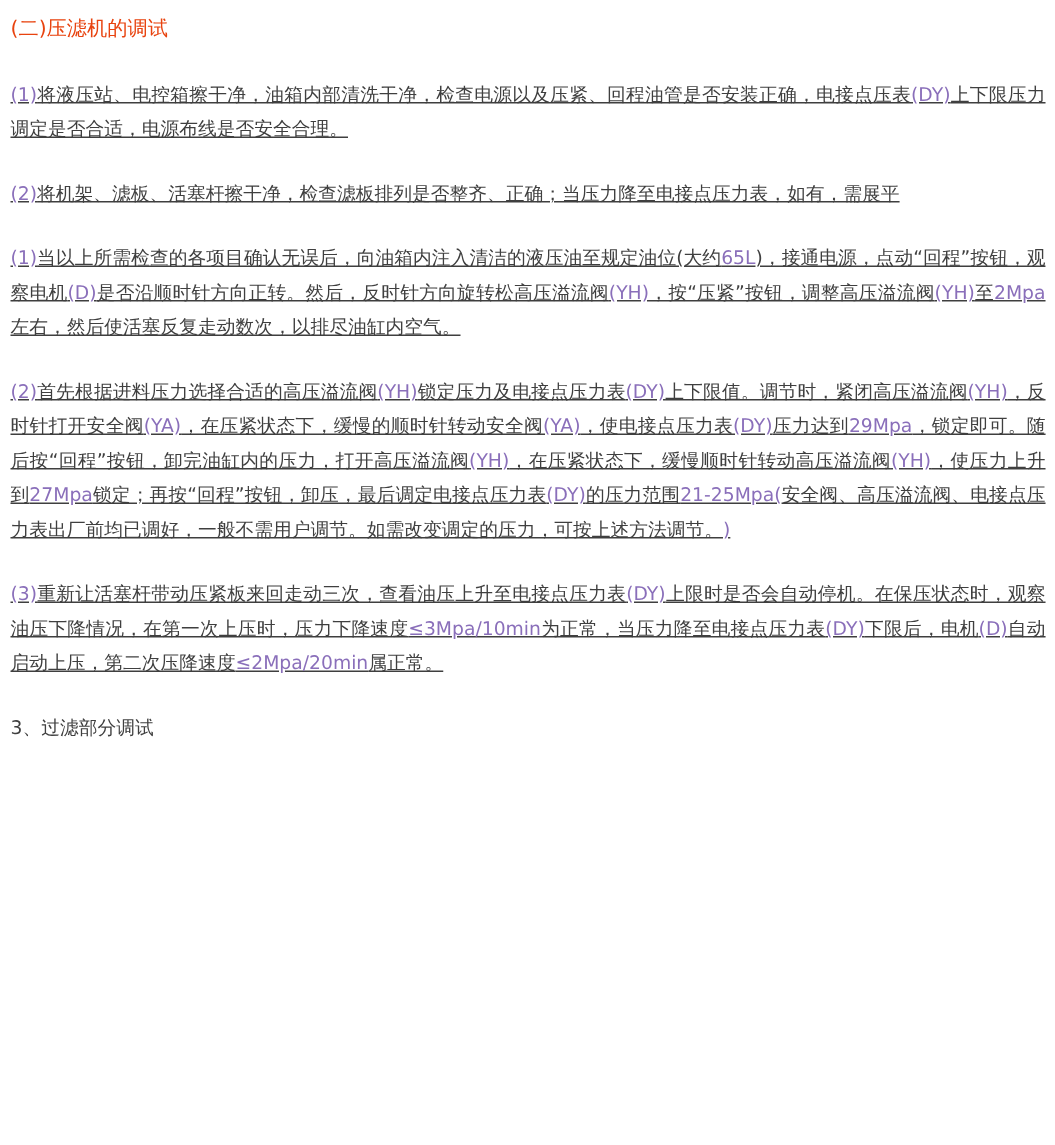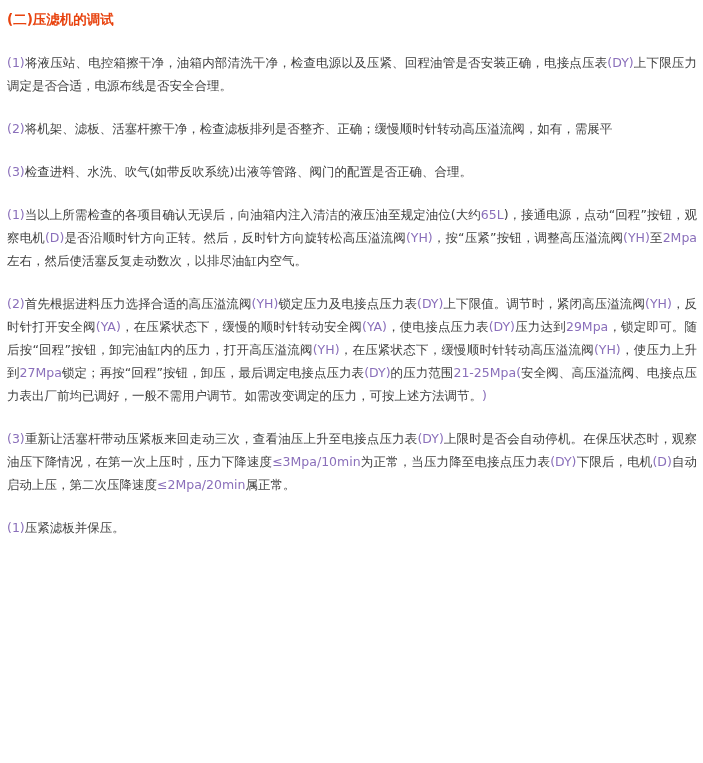--- a/index.html
+++ b/index.html
@@ -18,48 +18,48 @@
     width: 703px;
     min-height: 763px;
     background: var(--bg-color);
     padding: 8px 6px 12px 7px;
     font-family: "DejaVu Sans", "Liberation Sans", sans-serif;
     font-size: 12.5px;
     color: var(--body-color);
   }
   .doc-title {
     color: var(--title-color);
-    font-weight: bold;
+    font-weight: normal;
     font-size: 13.5px;
     line-height: 23px;
     margin: 0;
   }
   .sec-heading {
     color: var(--body-color);
     font-size: 12.5px;
     line-height: 23px;
     margin: 20px 0 0 0;
   }
   .para {
     margin: 20px 0 0 0;
     line-height: 23px;
     text-align: justify;
     text-justify: inter-ideograph;
     word-break: break-all;
+    text-decoration: underline;
   }
   .seg { color: var(--body-color); }
   .seg.accent { color: var(--accent-color); }
 </style>
 </head>
 <body>
 
 <div class="doc">
   <div class="doc-title">(二)压滤机的调试</div>
   <div>
       <p class="para"><span class="seg accent">(1)</span><span class="seg">将液压站、电控箱擦干净，油箱内部清洗干净，检查电源以及压紧、回程油管是否安装正确，电接点压表</span><span class="seg accent">(DY)</span><span class="seg">上下限压力调定是否合适，电源布线是否安全合理。</span></p>
-      <p class="para"><span class="seg accent">(2)</span><span class="seg">将机架、滤板、活塞杆擦干净，检查滤板排列是否整齐、正确；缓慢顺时针转动高压溢流阀，如有，需展平</span></p>
-      <p class="para"><span class="seg accent">(3)</span><span class="seg">检查进料、水洗、吹气(如带反吹系统)出液等管路、阀门的配置是否正确、合理。</span></p>
+      <p class="para"><span class="seg accent">(2)</span><span class="seg">将机架、滤板、活塞杆擦干净，检查滤板排列是否整齐、正确；当压力降至电接点压力表，如有，需展平</span></p>
       <p class="para"><span class="seg accent">(1)</span><span class="seg">当以上所需检查的各项目确认无误后，向油箱内注入清洁的液压油至规定油位(大约</span><span class="seg accent">65L</span><span class="seg">)，接通电源，点动“回程”按钮，观察电机</span><span class="seg accent">(D)</span><span class="seg">是否沿顺时针方向正转。然后，反时针方向旋转松高压溢流阀</span><span class="seg accent">(YH)</span><span class="seg">，按“压紧”按钮，调整高压溢流阀</span><span class="seg accent">(YH)</span><span class="seg">至</span><span class="seg accent">2Mpa</span><span class="seg">左右，然后使活塞反复走动数次，以排尽油缸内空气。</span></p>
       <p class="para"><span class="seg accent">(2)</span><span class="seg">首先根据进料压力选择合适的高压溢流阀</span><span class="seg accent">(YH)</span><span class="seg">锁定压力及电接点压力表</span><span class="seg accent">(DY)</span><span class="seg">上下限值。调节时，紧闭高压溢流阀</span><span class="seg accent">(YH)</span><span class="seg">，反时针打开安全阀</span><span class="seg accent">(YA)</span><span class="seg">，在压紧状态下，缓慢的顺时针转动安全阀</span><span class="seg accent">(YA)</span><span class="seg">，使电接点压力表</span><span class="seg accent">(DY)</span><span class="seg">压力达到</span><span class="seg accent">29Mpa</span><span class="seg">，锁定即可。随后按“回程”按钮，卸完油缸内的压力，打开高压溢流阀</span><span class="seg accent">(YH)</span><span class="seg">，在压紧状态下，缓慢顺时针转动高压溢流阀</span><span class="seg accent">(YH)</span><span class="seg">，使压力上升到</span><span class="seg accent">27Mpa</span><span class="seg">锁定；再按“回程”按钮，卸压，最后调定电接点压力表</span><span class="seg accent">(DY)</span><span class="seg">的压力范围</span><span class="seg accent">21-25Mpa(</span><span class="seg">安全阀、高压溢流阀、电接点压力表出厂前均已调好，一般不需用户调节。如需改变调定的压力，可按上述方法调节。</span><span class="seg accent">)</span></p>
       <p class="para"><span class="seg accent">(3)</span><span class="seg">重新让活塞杆带动压紧板来回走动三次，查看油压上升至电接点压力表</span><span class="seg accent">(DY)</span><span class="seg">上限时是否会自动停机。在保压状态时，观察油压下降情况，在第一次上压时，压力下降速度</span><span class="seg accent">≤3Mpa/10min</span><span class="seg">为正常，当压力降至电接点压力表</span><span class="seg accent">(DY)</span><span class="seg">下限后，电机</span><span class="seg accent">(D)</span><span class="seg">自动启动上压，第二次压降速度</span><span class="seg accent">≤2Mpa/20min</span><span class="seg">属正常。</span></p>
-      <p class="para"><span class="seg accent">(1)</span><span class="seg">压紧滤板并保压。</span></p>
+      <div class="sec-heading">3、过滤部分调试</div>
     </div>
 </div>
 
 </body></html>

